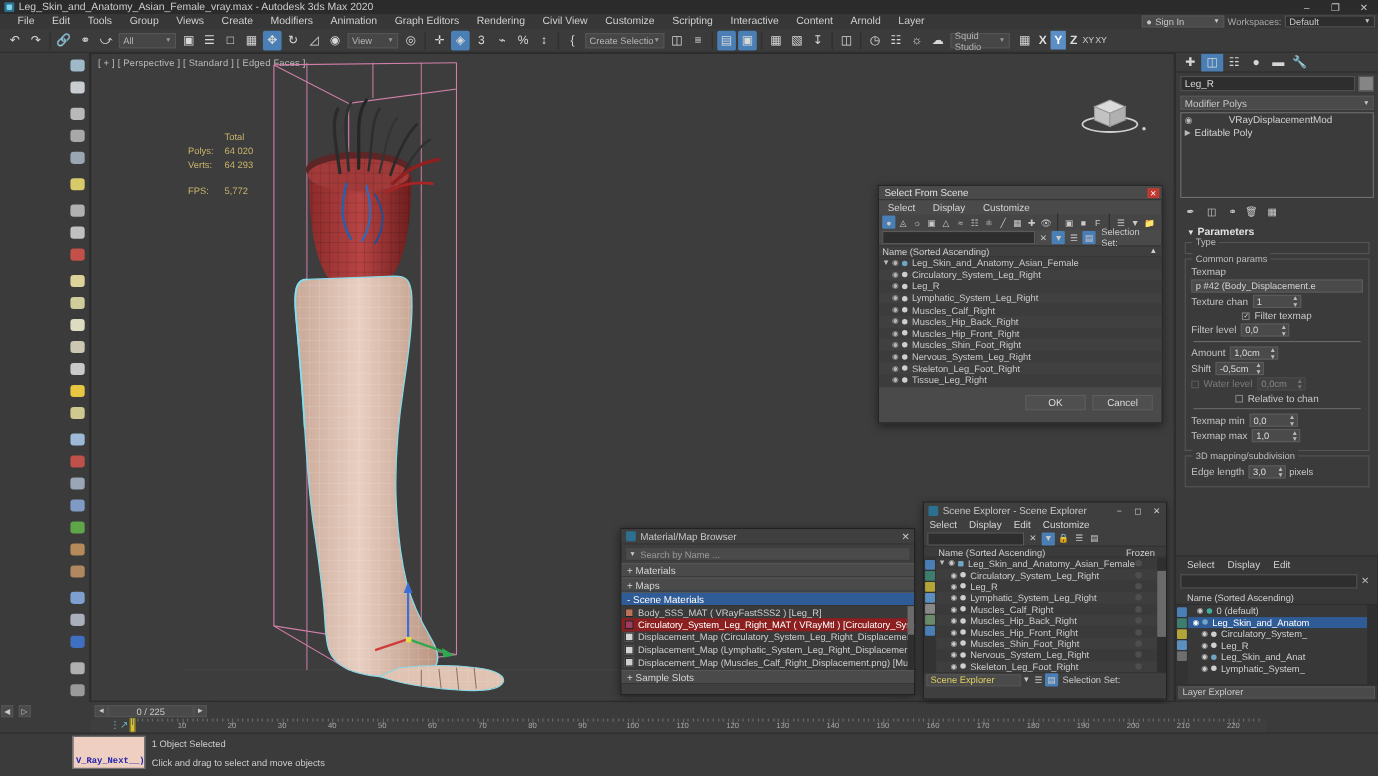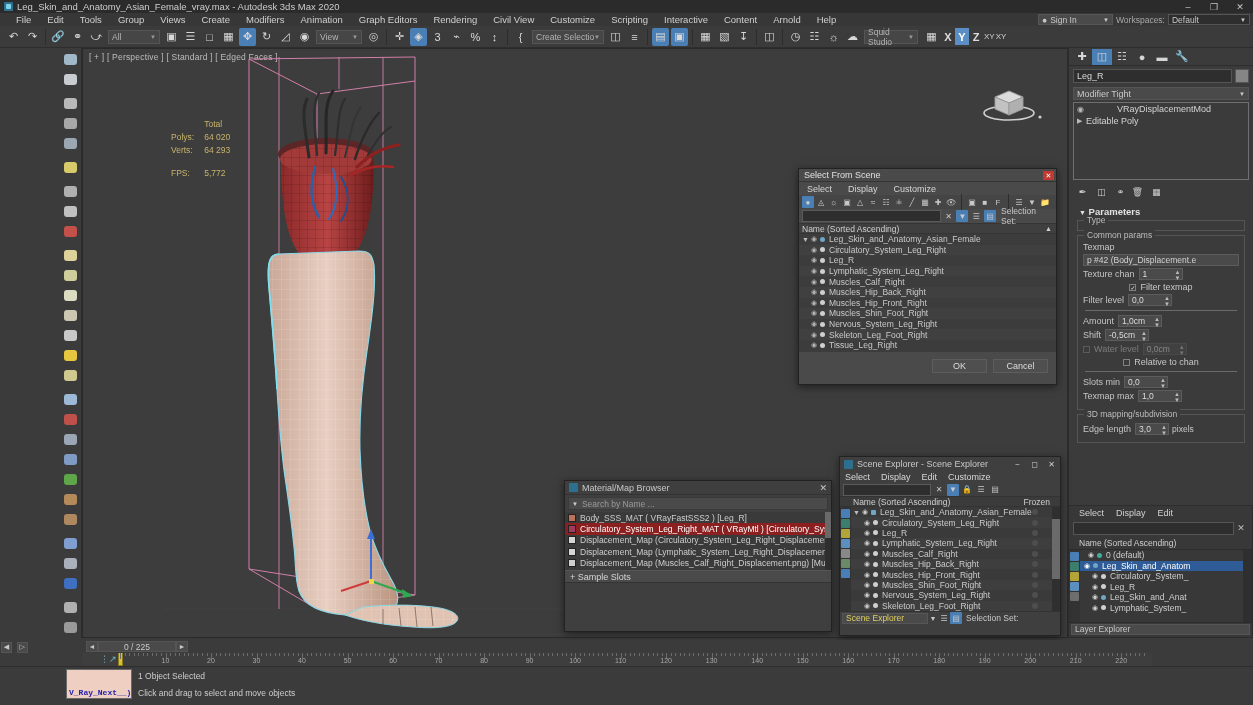--- a/index.html
+++ b/index.html
@@ -234,21 +234,21 @@
       <div class="mi">Modifiers</div>
       <div class="mi">Animation</div>
       <div class="mi">Graph Editors</div>
       <div class="mi">Rendering</div>
       <div class="mi">Civil View</div>
       <div class="mi">Customize</div>
       <div class="mi">Scripting</div>
       <div class="mi">Interactive</div>
       <div class="mi">Content</div>
       <div class="mi">Arnold</div>
-      <div class="mi">Help</div>
+      <div class="mi">Layer</div>
     </div>
   <div class="signin">
     <span>●</span>
     <span style="margin-left:3px">Sign In</span>
     <span class="caret">▼</span>
   </div>
   <div class="wsp">
     <span class="lbl">Workspaces:</span>
     <span class="sel">
       <span>Default</span>
@@ -581,21 +581,21 @@
       <div class="cp-tab">☷</div>
       <div class="cp-tab">●</div>
       <div class="cp-tab">▬</div>
       <div class="cp-tab">🔧</div>
     </div>
     <div class="cp-namerow">
       <div class="cp-name">Leg_R</div>
       <div class="cp-colorchip"></div>
     </div>
     <div class="cp-modlist">
-      <span>Modifier Tight</span>
+      <span>Modifier Polys</span>
       <span class="caret">▼</span>
     </div>
     <div class="cp-stack" id="modstack">
         <div class="stackrow">
           <span class="eye">◉</span>
           <span style="width: 28px;"></span>
           <span>VRayDisplacementMod</span>
         </div>
         <div class="stackrow">
           <span class="arrow">▶</span>
@@ -667,21 +667,21 @@
             <span>0,0cm</span>
             <span class="arrows">▲<br>▼</span>
           </span>
         </div>
         <div class="chkrow">
           <span class="chk"></span>
           <span>Relative to chan</span>
         </div>
         <div class="hline"></div>
         <div class="fieldrow">
-          <span class="flabel">Slots min</span>
+          <span class="flabel">Texmap min</span>
           <span class="spin">
             <span>0,0</span>
             <span class="arrows">▲<br>▼</span>
           </span>
         </div>
         <div class="fieldrow">
           <span class="flabel">Texmap max</span>
           <span class="spin">
             <span>1,0</span>
             <span class="arrows">▲<br>▼</span>
@@ -923,20 +923,25 @@
   <div class="dlg" id="matBrowser">
     <div class="mmb-title">
       <span class="ic"></span>
       <span>Material/Map Browser</span>
       <span style="margin-left:auto;margin-right:4px;font-size:9px">✕</span>
     </div>
     <div class="mmb-search">
       <span class="caret">▼</span>
       <span>Search by Name ...</span>
     </div>
+    <div id="mmbsections">
+        <div class="mmb-sec">+ Materials</div>
+        <div class="mmb-sec">+ Maps</div>
+        <div class="mmb-sec open">- Scene Materials</div>
+      </div>
     <div class="mmb-items">
       <div id="mmbitems">
           <div class="mmb-item">
             <span class="swatch" style="background: rgb(185, 115, 90);"></span>
             <span>Body_SSS_MAT  ( VRayFastSSS2 )  [Leg_R]</span>
           </div>
           <div class="mmb-item sel">
             <span class="swatch" style="background: rgb(160, 58, 94);"></span>
             <span>Circulatory_System_Leg_Right_MAT ( VRayMtl ) [Circulatory_System_Leg...</span>
           </div>

